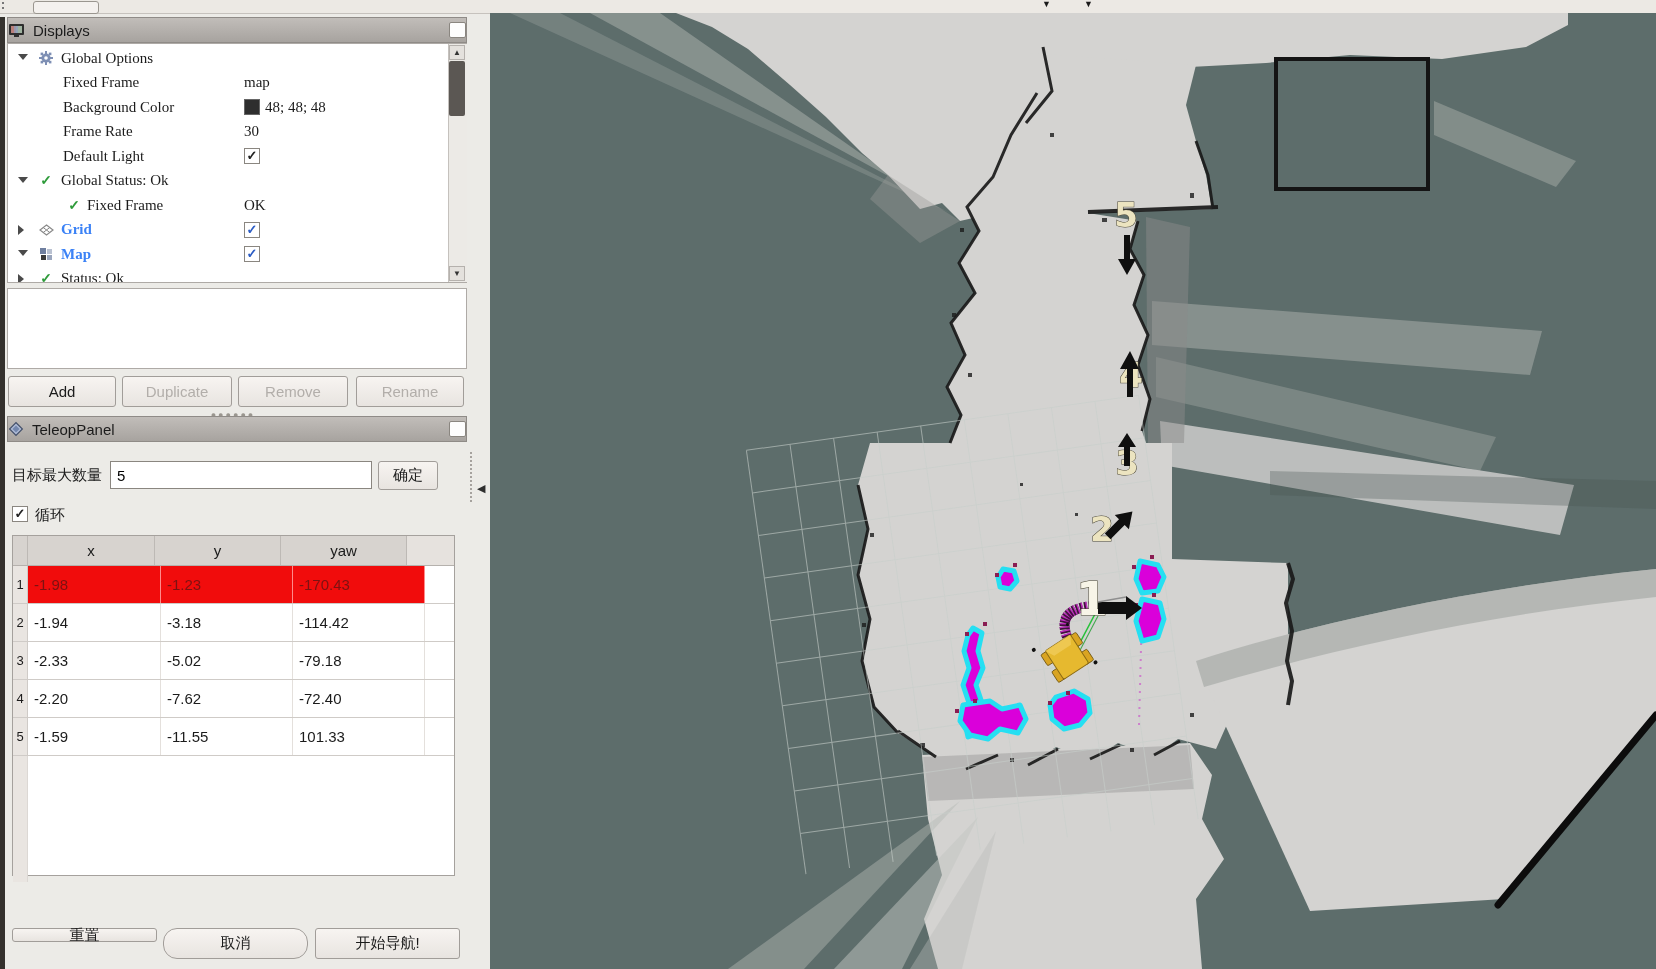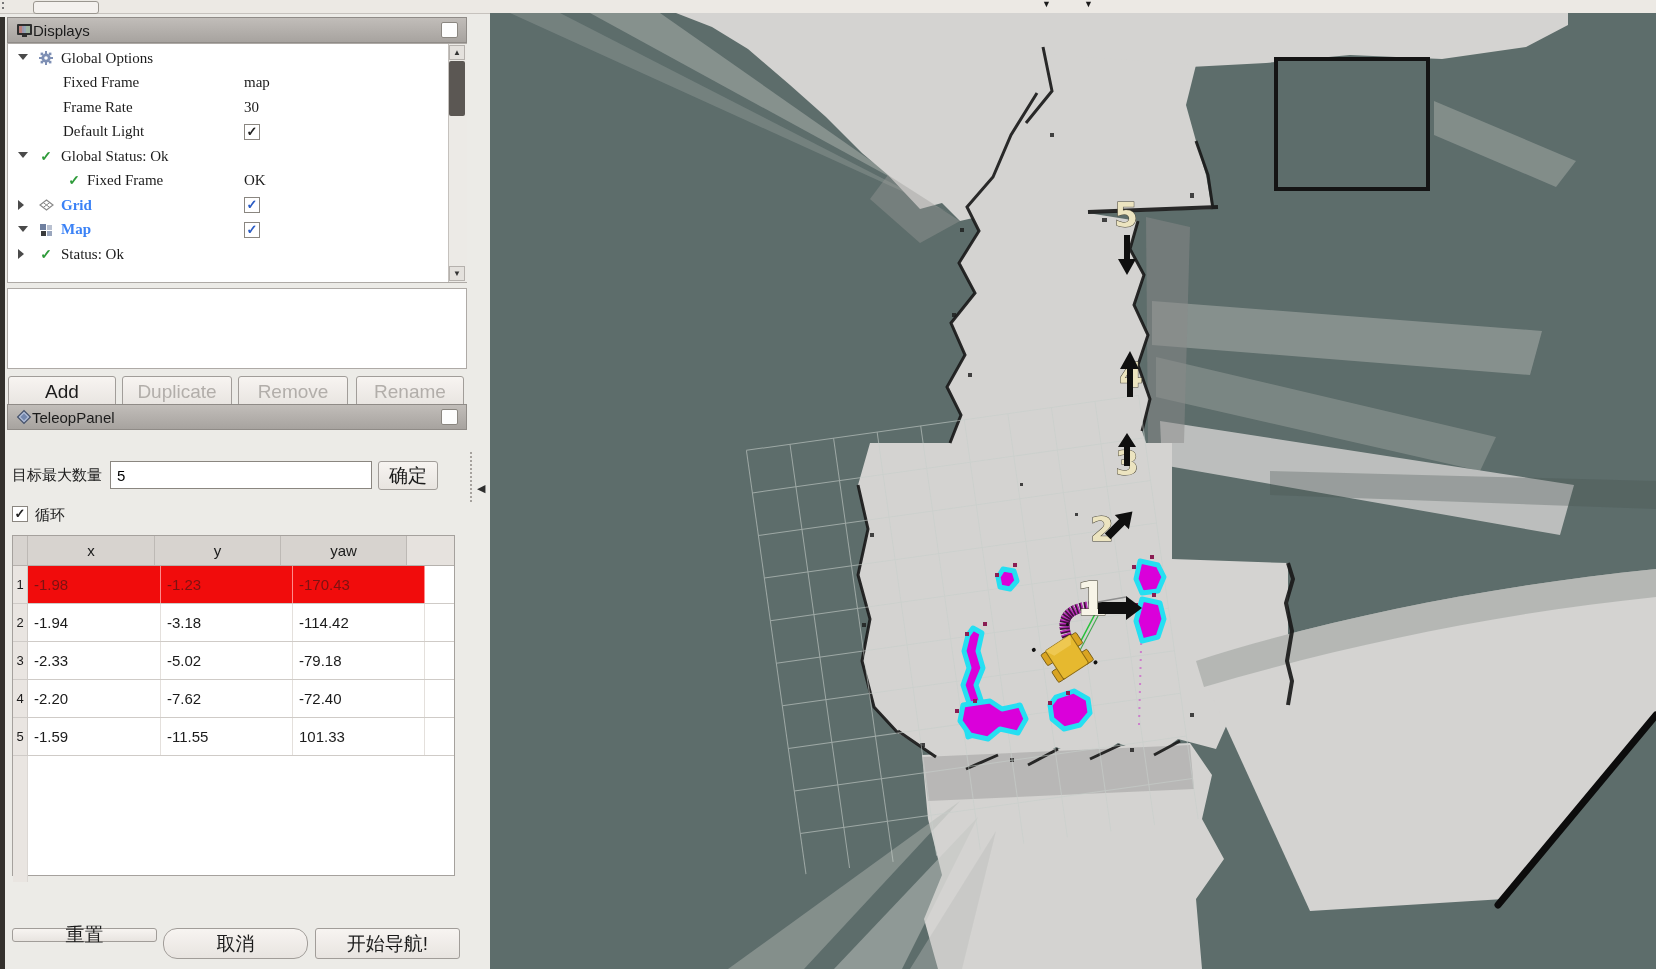--- a/index.html
+++ b/index.html
@@ -8,22 +8,22 @@
   .abs{position:absolute;}
   
   .toolbar{left:0;top:0;width:1656px;height:13px;background:#ece9e4;border-bottom:1px solid #c6c2bd;}
   .tb-btn{left:33px;top:1px;width:64px;height:11px;background:#f4f1ee;border:1px solid #9a968f;border-radius:3px;}
   .tb-caret{top:-1px;font-size:9px;color:#1a1a1a;}
   .tb-mark{left:2px;top:2px;width:5px;height:7px;border-left:2px dotted #777;}
   
   .edge-strip{left:0;top:17px;width:5px;height:952px;background:#34312d;}
   
   .panel-header{left:7px;width:460px;height:26px;background:linear-gradient(#c1bdb9,#a7a39f);
-    border:1px solid #8f8b87;box-sizing:border-box;display:flex;align-items:center;
-    padding:0 8px;font-size:15px;}
+    border:1px solid #8f8b87;box-sizing:border-box;display:flex;align-items:center;gap:8px;
+    padding:0 0;font-size:15px;}
   .float-btn{width:15px;height:14px;background:#fdfdfd;border:1px solid #8a8680;border-radius:2px;margin-left:auto;}
   .tree{left:7px;top:43px;width:460px;height:240px;background:#fff;border:1px solid #aeaaa6;
     box-sizing:border-box;overflow:hidden;padding-top:2px;}
   .tree-row{height:24.5px;display:flex;align-items:center;font-size:15px;position:relative;font-family:Liberation Serif, serif;}
   .exp{width:10px;height:10px;display:inline-block;position:absolute;left:10px;top:8px;}
   .exp.open{border-left:5px solid transparent;border-right:5px solid transparent;border-top:6px solid #4a4a4a;width:0;height:0;}
   .exp.closed{border-top:5px solid transparent;border-bottom:5px solid transparent;border-left:6px solid #4a4a4a;width:0;height:0;top:7px;}
   .tree-icon{position:absolute;left:30px;width:16px;height:16px;display:flex;align-items:center;justify-content:center;}
   .tree-icon.lv2{left:58px;}
   .tree-label{position:absolute;left:53px;white-space:nowrap;}
@@ -36,21 +36,21 @@
   .cb.blue{color:#2b5cc4;}
   .swatch{width:14px;height:14px;background:#2e2e2e;border:1px solid #666;}
   .greencheck{color:#2e9b3a;font-weight:bold;font-size:14px;}
   
   .sb-track{left:448px;top:44px;width:18px;height:238px;background:#eceae6;border-left:1px solid #c5c1bd;}
   .sb-arrow{left:449px;width:16px;height:15px;background:#e4e1dd;border:1px solid #b5b1ad;
      font-size:8px;text-align:center;line-height:14px;color:#333;box-sizing:border-box;}
   .sb-thumb{left:449px;top:61px;width:16px;height:55px;background:#5b5753;border-radius:2px;}
   .desc-area{left:7px;top:288px;width:460px;height:81px;background:#fff;border:1px solid #aeaaa6;box-sizing:border-box;}
   .btn{background:linear-gradient(#f7f4f1,#e8e4e0);border:1px solid #a19d99;border-radius:3px;
-    font-size:19px;display:flex;align-items:center;justify-content:center;box-sizing:border-box;}
+    font-size:15px;display:flex;align-items:center;justify-content:center;box-sizing:border-box;}
   .btn.disabled{color:#b2aeaa;}
   .split-dots{left:210px;top:410px;width:46px;text-align:center;color:#9a968f;font-size:9px;letter-spacing:2px;}
   
   .goal-label{left:12px;top:460px;height:30px;line-height:30px;font-size:15px;}
   .goal-input{left:110px;top:461px;width:254px;height:26px;border:1px solid #8a8680;background:#fff;
      font-size:15px;padding:0 0 0 6px;font-family:"Liberation Sans",sans-serif;}
   .loop-label{left:35px;top:506px;font-size:15px;}
   
   .wp-table{left:12px;top:535px;width:443px;height:341px;background:#fff;border:1px solid #a5a19d;box-sizing:border-box;}
   .thead{display:flex;height:29px;border-bottom:1px solid #b5b1ad;font-size:15px;}
@@ -114,20 +114,27 @@
       <span class="tree-label lv0">Global Options</span>
       <span class="tree-value"></span>
     </div>
     <div class="tree-row">
       <span class="tree-label lv1">Fixed Frame</span>
       <span class="tree-value">
         <span>map</span>
       </span>
     </div>
     <div class="tree-row">
+      <span class="tree-label lv1">Background Color</span>
+      <span class="tree-value">
+        <span class="swatch"></span>
+        <span>48; 48; 48</span>
+      </span>
+    </div>
+    <div class="tree-row">
       <span class="tree-label lv1">Frame Rate</span>
       <span class="tree-value">
         <span>30</span>
       </span>
     </div>
     <div class="tree-row">
       <span class="tree-label lv1">Default Light</span>
       <span class="tree-value">
         <span class="cb">✓</span>
       </span>
@@ -193,21 +200,21 @@
 
 <div class="abs desc-area"></div>
 <div class="abs" id="display-buttons">
     <div class="abs btn" style="left: 8px; top: 376px; width: 108px; height: 31px;">Add</div>
     <div class="abs btn disabled" style="left: 122px; top: 376px; width: 110px; height: 31px;">Duplicate</div>
     <div class="abs btn disabled" style="left: 238px; top: 376px; width: 110px; height: 31px;">Remove</div>
     <div class="abs btn disabled" style="left: 356px; top: 376px; width: 108px; height: 31px;">Rename</div>
   </div>
 <div class="abs split-dots">●●●●●●</div>
 
-<div class="abs panel-header" style="top:404px">
+<div class="abs panel-header" style="top:416px">
   <svg width="16" height="16">
     <rect x="3.5" y="3.5" width="9" height="9" transform="rotate(45 8 8)" fill="#aebbd6" stroke="#44506a" stroke-width="1.2"></rect>
     <rect x="5.5" y="5.5" width="5" height="5" transform="rotate(45 8 8)" fill="#7487ad"></rect>
   </svg>
   <span>TeleopPanel</span>
   <span class="float-btn"></span>
 </div>
 
 <div class="abs goal-label">目标最大数量</div>
 <input class="abs goal-input" value="5" style="">

